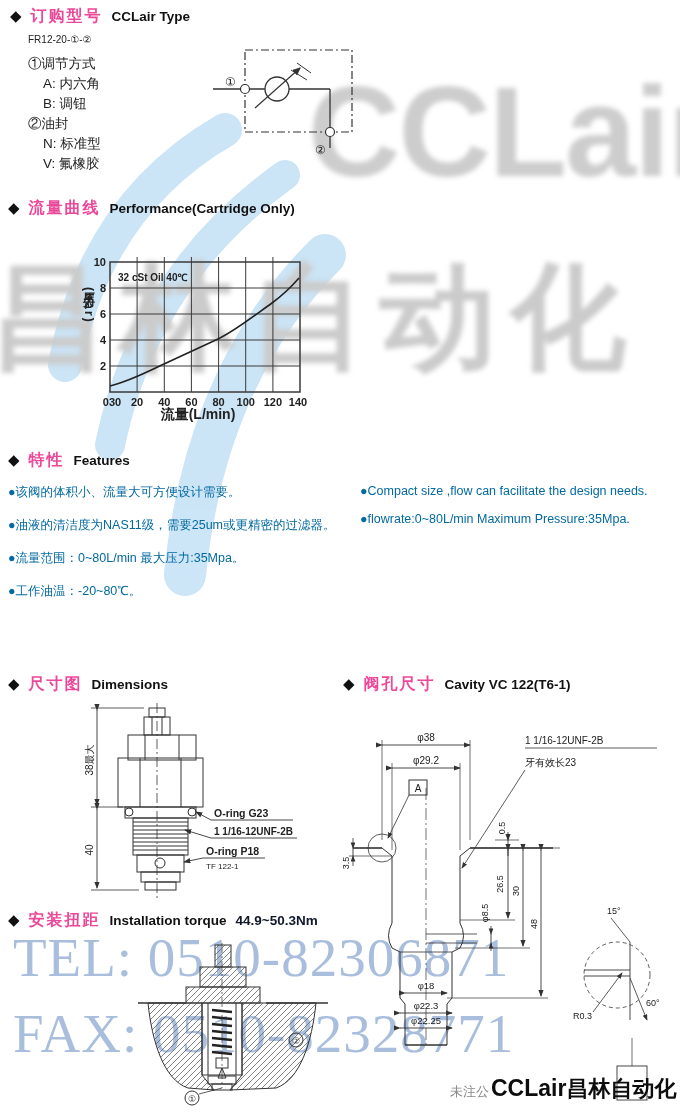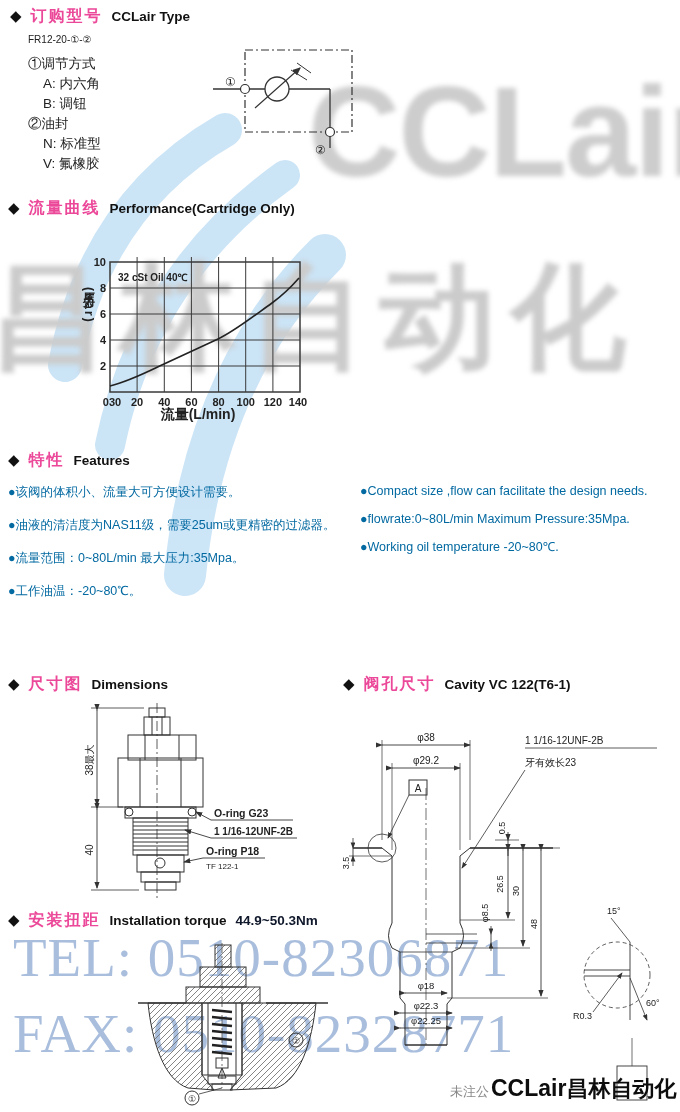--- a/index.html
+++ b/index.html
@@ -154,21 +154,20 @@
 </div>
 <div class="feat feat-cn">
   <div>●该阀的体积小、流量大可方便设计需要。</div>
   <div>●油液的清洁度为NAS11级，需要25um或更精密的过滤器。</div>
   <div>●流量范围：0~80L/min  最大压力:35Mpa。</div>
   <div>●工作油温：-20~80℃。</div>
 </div>
 <div class="feat feat-en">
   <div>●Compact size ,flow can facilitate the design needs.</div>
   <div>●flowrate:0~80L/min  Maximum Pressure:35Mpa.</div>
-  <div>●Working oil temperature -20~80℃.</div>
 </div>
 
 <div class="hdr" style="left:8px;top:674px;">
   <span class="dia">◆</span>
   <span class="cn">尺寸图</span>
   <span class="en">Dimensions</span>
 </div>
 <div class="hdr" style="left:343px;top:674px;">
   <span class="dia">◆</span>
   <span class="cn">阀孔尺寸</span>

